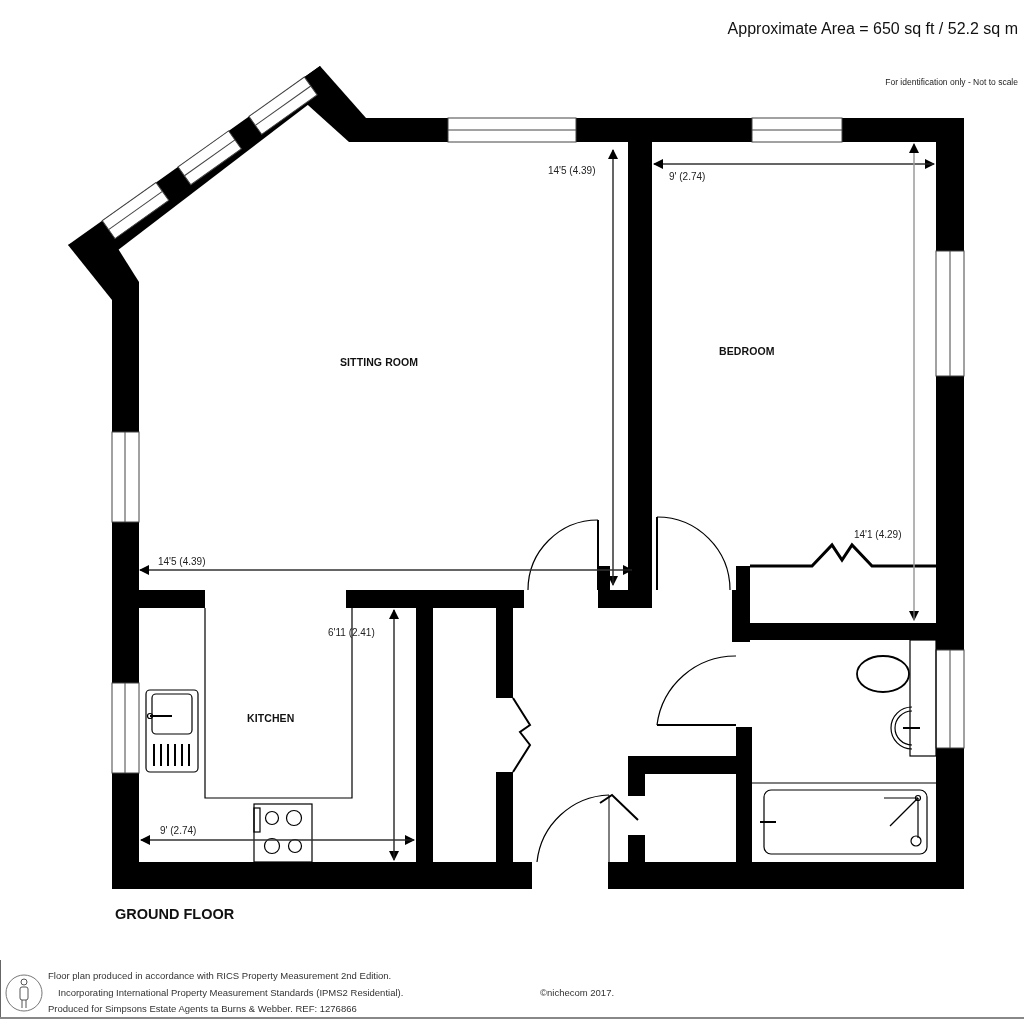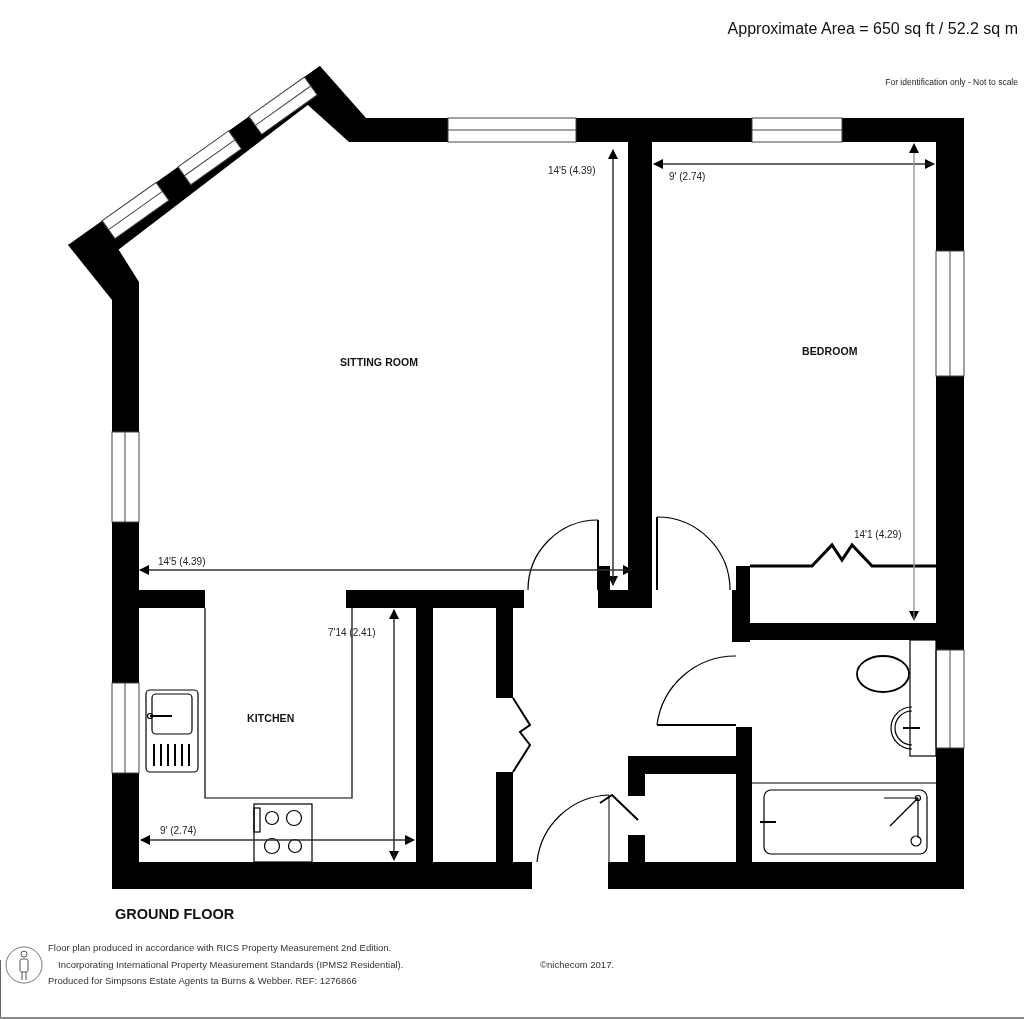--- a/index.html
+++ b/index.html
@@ -4,21 +4,21 @@
 <style>
   html, body { margin: 0; padding: 0; background: #ffffff; }
   body { width: 1024px; height: 1019px; position: relative; overflow: hidden;
          font-family: "Liberation Sans", "DejaVu Sans", sans-serif; color: #000; }
   .area-title { position: absolute; top: 2px; right: 6px; font-size: 16px; color: #111; white-space: nowrap; margin-top: 18px; }
   .area-sub { position: absolute; top: 29px; right: 6px; font-size: 8.5px; color: #222; white-space: nowrap; margin-top: 48px; }
   #plan { position: absolute; left: 0; top: 0; }
   .lbl { position: absolute; font-size: 10.5px; font-weight: bold; color: #111; white-space: nowrap; letter-spacing: 0.1px; }
   .dim { position: absolute; font-size: 10px; color: #222; white-space: nowrap; }
   .floor-name { position: absolute; left: 115px; top: 906px; font-size: 14.5px; font-weight: bold; color: #111; white-space: nowrap; }
-  .footer { position: absolute; left: 0; top: 940px; width: 1024px; height: 51px; }
+  .footer { position: absolute; left: 0; top: 968px; width: 1024px; height: 51px; }
   .footer-line { position: absolute; left: 48px; font-size: 9.5px; color: #333; white-space: nowrap; }
   .footer-copy { position: absolute; left: 540px; top: 19px; font-size: 9.5px; color: #333; white-space: nowrap; }
   .footer-icon { position: absolute; left: 4px; top: 2px; }
   .border-left { position: absolute; left: 0; top: 960px; width: 1px; height: 59px; background: #666; }
   .border-bottom { position: absolute; left: 0; top: 1017px; width: 1024px; height: 2px; background: #888; }
 </style>
 </head>
 <body>
 
 <div class="area-title">Approximate Area = 650 sq ft / 52.2 sq m</div>
@@ -187,28 +187,28 @@
 
     <line x1="394" y1="610" x2="394" y2="860" marker-end="url(#arr)"></line>
     <line x1="394" y1="860" x2="394" y2="610" marker-end="url(#arr)"></line>
 
     <line x1="141" y1="840" x2="414" y2="840" marker-end="url(#arr)"></line>
     <line x1="414" y1="840" x2="141" y2="840" marker-end="url(#arr)"></line>
   </g>
 </svg>
 
 <div class="lbl" style="left:340px; top:356px;">SITTING ROOM</div>
-<div class="lbl" style="left:802px; top:345px;text-align:right;">BEDROOM</div>
+<div class="lbl" style="left:719px; top:345px;text-align:right;">BEDROOM</div>
 <div class="lbl" style="left:247px; top:712px;">KITCHEN</div>
 
 <div class="dim" style="left:548px; top:165px;">14'5 (4.39)</div>
 <div class="dim" style="left:158px; top:556px;">14'5 (4.39)</div>
 <div class="dim" style="left:669px; top:171px;">9' (2.74)</div>
 <div class="dim" style="left:854px; top:529px;">14'1 (4.29)</div>
-<div class="dim" style="left:328px; top:627px;">7'14 (2.41)</div>
+<div class="dim" style="left:328px; top:627px;">6'11 (2.41)</div>
 <div class="dim" style="left:160px; top:825px;">9' (2.74)</div>
 
 <div class="floor-name">GROUND FLOOR</div>
 
 <div class="border-left"></div>
 <div class="footer">
   <svg class="footer-icon" width="40" height="46" viewBox="0 0 40 46">
     <circle cx="20" cy="23" r="18" fill="none" stroke="#777" stroke-width="1"></circle>
     <circle cx="20" cy="12" r="3" fill="none" stroke="#555" stroke-width="1"></circle>
     <rect x="16" y="17" width="8" height="13" rx="2" fill="none" stroke="#555" stroke-width="1"></rect>

